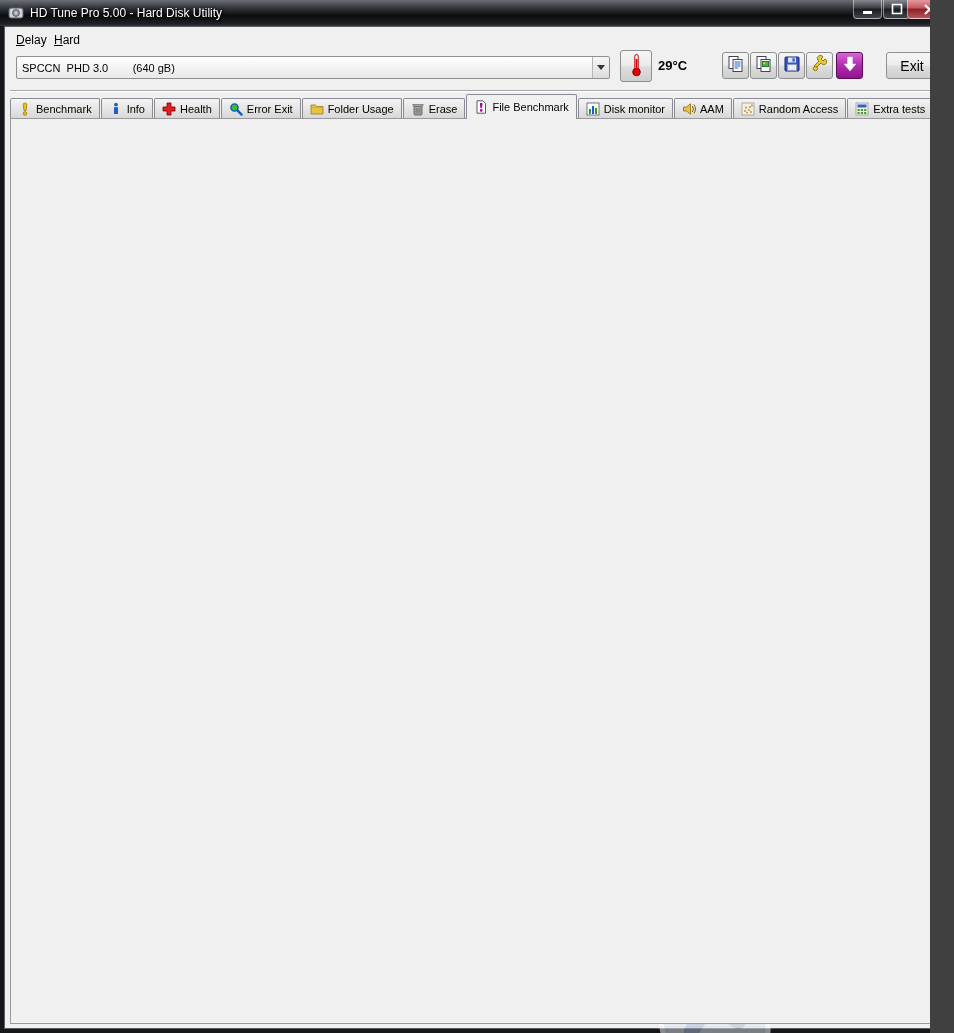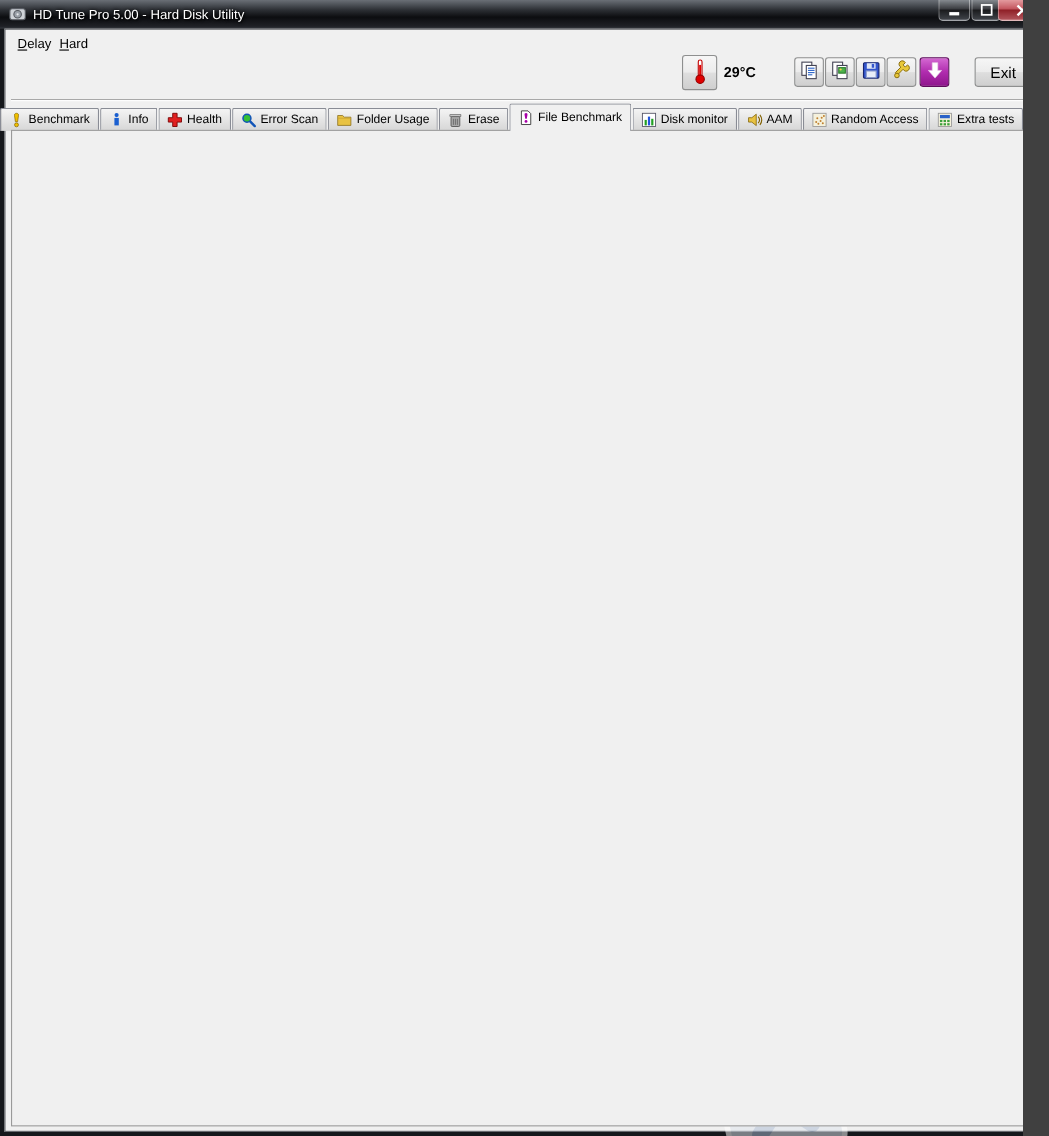--- a/index.html
+++ b/index.html
@@ -34,21 +34,21 @@
   .checkbox{position:absolute;width:13px;height:13px;background:#fff;border:1px solid #8e8f8f;box-sizing:border-box;
     display:flex;align-items:center;justify-content:center;}
   .spinbox{position:absolute;box-sizing:border-box;display:flex;flex-direction:column;border:1px solid #8e8f8f;border-radius:1px;overflow:hidden;}
   .spinbtn{flex:1;background:linear-gradient(#f4f4f4,#dcdcdc);display:flex;align-items:center;justify-content:center;border-bottom:1px solid #bbb;}
   .spinbtn:last-child{border-bottom:none;}
   .uarr{width:0;height:0;border-left:3px solid transparent;border-right:3px solid transparent;border-bottom:4px solid #41638c;}
   .darr2{width:0;height:0;border-left:3px solid transparent;border-right:3px solid transparent;border-top:4px solid #41638c;}
   input.win{position:absolute;box-sizing:border-box;border:1px solid #8e8f8f;font-family:"Liberation Sans",sans-serif;
     font-size:11px;padding:1px 4px;background:#fff;}
   
-  #tabs{position:absolute;left:0;top:94px;height:25px;display:flex;align-items:flex-end;}
+  #tabs{position:absolute;left:10px;top:94px;height:25px;display:flex;align-items:flex-end;}
   .tab{box-sizing:border-box;height:21px;display:flex;align-items:center;gap:4px;padding:0 7px;
     border:1px solid #898c95;border-bottom:none;border-radius:2px 2px 0 0;margin-right:1px;
     background:linear-gradient(#f4f4f4,#e2e2e2 60%,#d6d6d6);font-size:11px;white-space:nowrap;}
   .tab.active{height:25px;background:#f0f0f0;position:relative;z-index:5;}
   .tab .ticon{width:14px;height:14px;display:inline-flex;}
   .tab .ticon svg{width:14px;height:14px;}
   #panel{position:absolute;left:10px;top:118px;width:932px;height:906px;background:#f0f0f0;
     border:1px solid #9a9a9a;box-sizing:border-box;z-index:1;}
   
   .ylab{position:absolute;font-size:11px;color:#000;}
@@ -93,20 +93,26 @@
           <path d="M1 1 L10 10 M10 1 L1 10" stroke="#fff" stroke-width="2.2"></path>
         </svg>
       </div>
   </div>
 
   <div id="client"></div>
 
   <div class="menu-item" style="left:12px;">Delay</div>
   <div class="menu-item" style="left:50px;">Hard</div>
 
+  <div class="combo" style="left:16px;top:56px;width:594px;height:23px;">
+    <span class="txt">SPCCN  PHD 3.0        (640 gB)</span>
+    <span class="arrowzone">
+        <span class="darr"></span>
+      </span>
+  </div>
   <div class="btn7" style="left:620px;top:50px;width:32px;height:32px;">
     <span>
       <svg width="13" height="24" viewBox="0 0 13 24">
           <rect x="4.8" y="1.5" width="3.4" height="15" rx="1.7" fill="#fff" stroke="#c00000"></rect>
           <rect x="5.6" y="6" width="1.8" height="11" fill="#e00000"></rect>
           <circle cx="6.5" cy="19" r="3.8" fill="#e00000" stroke="#900000"></circle>
         </svg>
     </span>
   </div>
   <div class="abs" style="left:658px;top:58px;font-size:13px;font-weight:bold;">29°C</div>
@@ -191,21 +197,21 @@
         </span>
         <span>Health</span>
       </div>
     <div class="tab">
         <span class="ticon">
           <svg viewBox="0 0 14 14">
             <circle cx="5.5" cy="5.5" r="3.6" fill="#35c035" stroke="#1255b8" stroke-width="1.4"></circle>
             <line x1="8.6" y1="8.6" x2="12.6" y2="12.6" stroke="#1255b8" stroke-width="2.2" stroke-linecap="round"></line>
           </svg>
         </span>
-        <span>Error Scan</span>
+        <span>Error Exit</span>
       </div>
     <div class="tab">
         <span class="ticon">
           <svg viewBox="0 0 14 14">
             <path d="M1 3 h4.5 L7 4.5 H13 V12 H1 Z" fill="#e8c242" stroke="#8a6d1c" stroke-width="0.7"></path>
             <path d="M1 5.5 H13" stroke="#c9a22e" stroke-width="0.7"></path>
           </svg>
         </span>
         <span>Folder Usage</span>
       </div>

